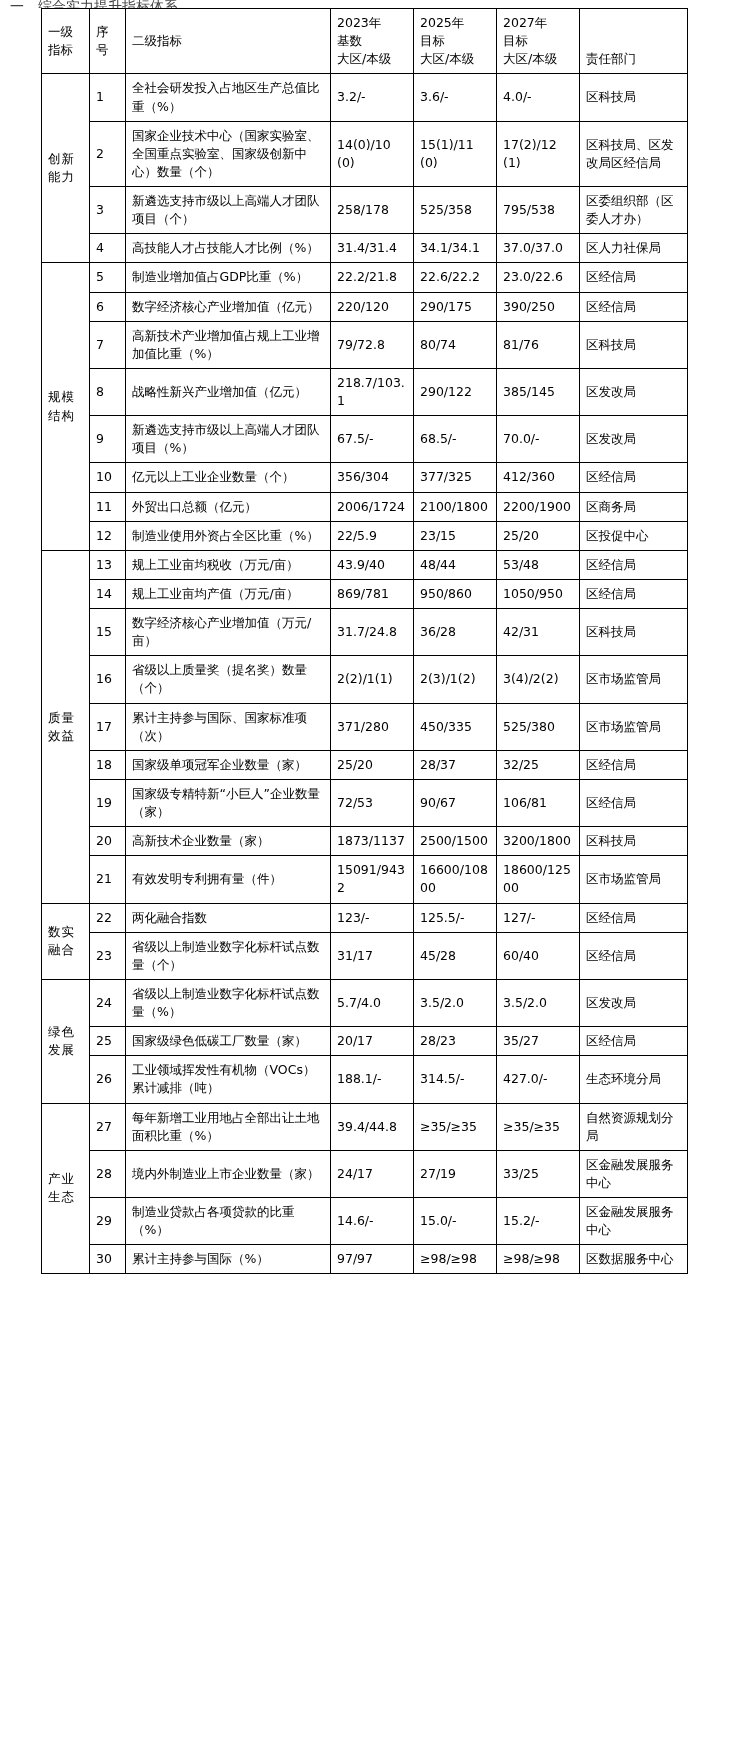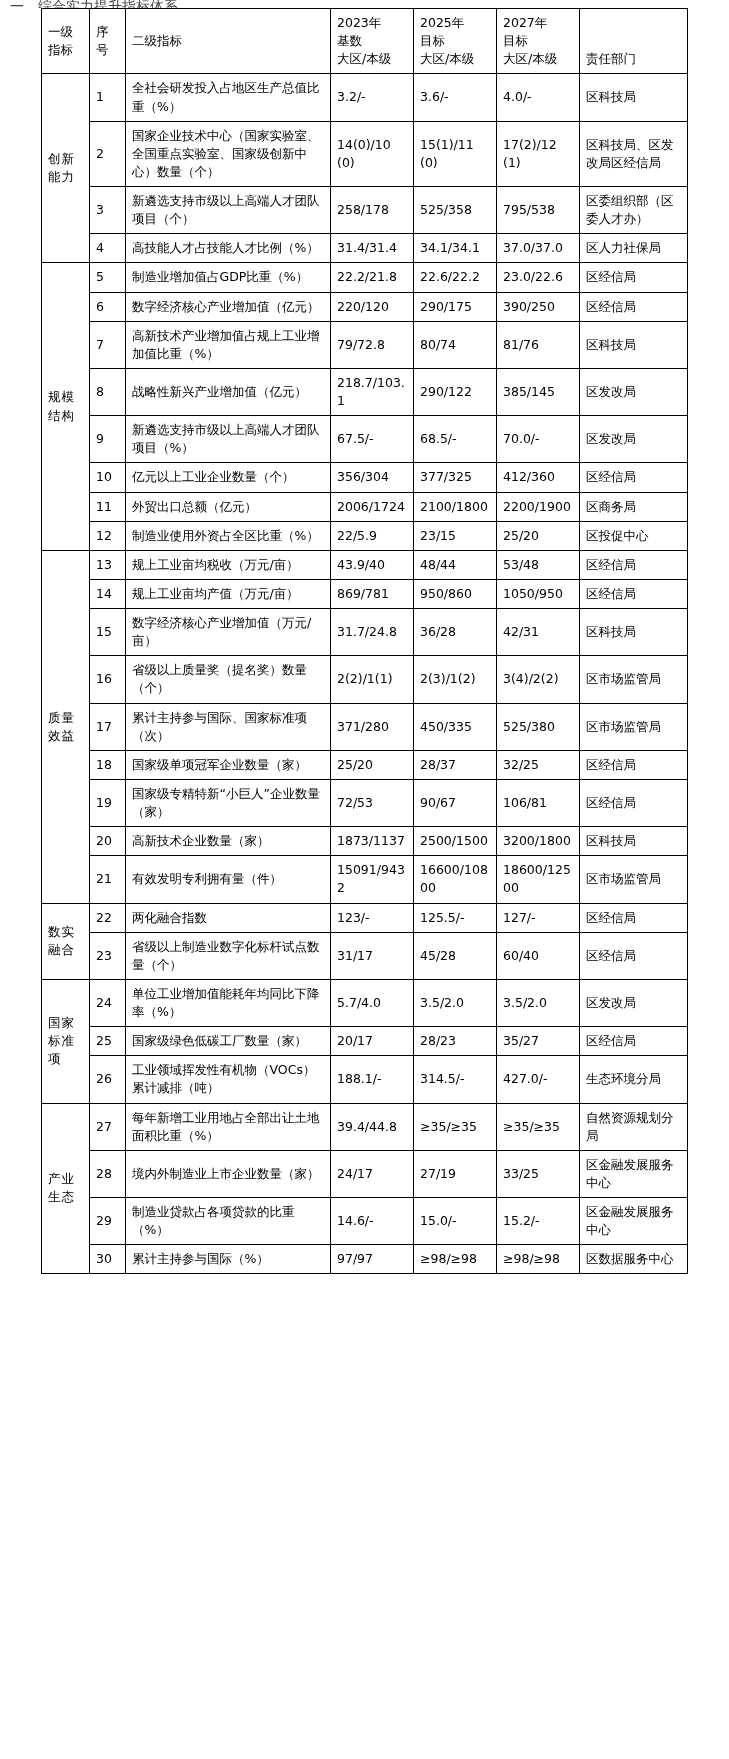--- a/index.html
+++ b/index.html
@@ -307,23 +307,23 @@
         </tr>
         <tr>
           <td class="no">23</td>
           <td class="sec">省级以上制造业数字化标杆试点数量（个）</td>
           <td class="val">31/17</td>
           <td class="val">45/28</td>
           <td class="val">60/40</td>
           <td class="dept">区经信局</td>
         </tr>
         <tr>
-          <td class="cat" rowspan="3">国家标准项</td>
+          <td class="cat" rowspan="3">绿色发展</td>
           <td class="no">24</td>
-          <td class="sec">单位工业增加值能耗年均同比下降率（%）</td>
+          <td class="sec">省级以上制造业数字化标杆试点数量（%）</td>
           <td class="val">5.7/4.0</td>
           <td class="val">3.5/2.0</td>
           <td class="val">3.5/2.0</td>
           <td class="dept">区发改局</td>
         </tr>
         <tr>
           <td class="no">25</td>
           <td class="sec">国家级绿色低碳工厂数量（家）</td>
           <td class="val">20/17</td>
           <td class="val">28/23</td>

